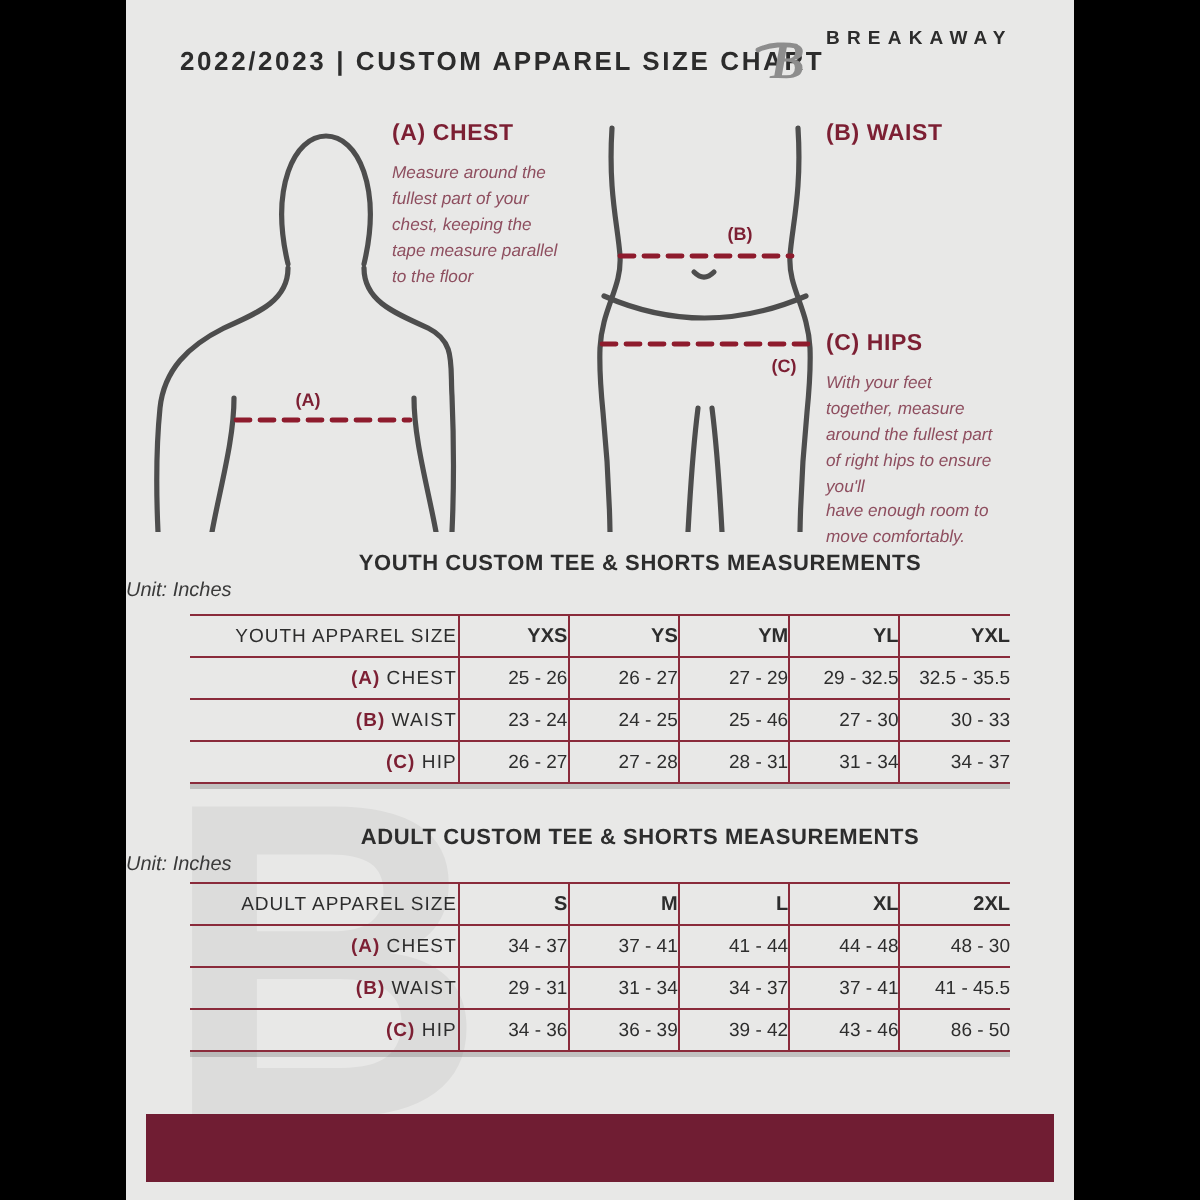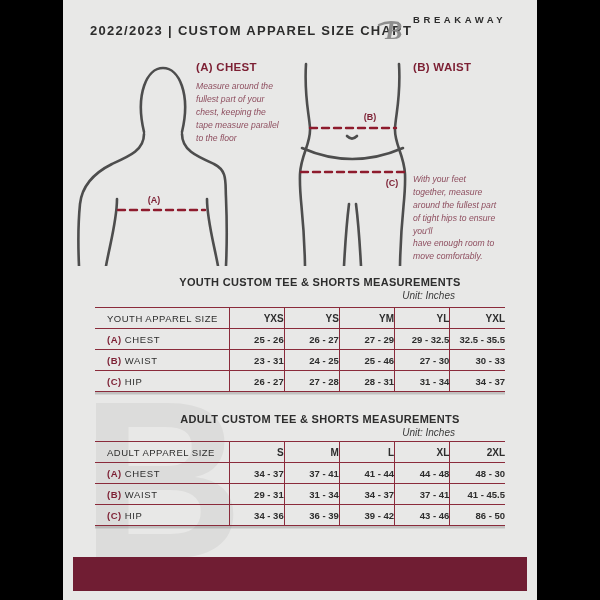--- a/index.html
+++ b/index.html
@@ -38,34 +38,34 @@
   .guide { position:absolute; }
   .guide-h { font-size:11.5px; font-weight:700; color:#7c1f33; letter-spacing:.3px; }
   .guide-b {
     margin-top:7px; font-size:8.6px; font-style:italic; line-height:1.5;
     color:#8e4e5f; white-space:pre-line;
   }
 
   
   .tbl-title { position:absolute; left:0; width:514px; text-align:center;
     font-size:11px; font-weight:700; color:#2d2d2d; letter-spacing:.3px; }
-  .tbl-unit  { position:absolute; left:0; width:392px; text-align:right;
+  .tbl-unit  { position:absolute; left:0; width:392px; text-align:left;
     font-size:10px; font-style:italic; color:#3a3a3a; }
   table.size-table {
     position:absolute; left:32px; width:410px; border-collapse:collapse;
     table-layout:fixed; background:transparent;
     box-shadow:0 2.5px 0 rgba(120,120,120,.35);
   }
   .size-table td {
     border-top:1.5px solid #8a2b3b; border-bottom:1.5px solid #8a2b3b;
     height:20px; padding:0; font-size:9.5px; color:#2d2d2d; text-align:right;
     vertical-align:middle;
   }
-  .size-table td + td { border-left:1.5px solid #8a2b3b;font-weight:bold; }
-  .size-table td.lab { text-align:left; padding-left:12px; letter-spacing:.5px;margin-top:24px; }
+  .size-table td + td { border-left:1.5px solid #8a2b3b; }
+  .size-table td.lab { text-align:right; padding-left:12px; letter-spacing:.5px;margin-top:24px; }
   .size-table tr.hdr td { font-weight:700; font-size:10px; }
   .size-table tr.hdr td.lab { font-weight:400; font-size:9.5px; }
   .size-table .pfx { color:#7c1f33; font-weight:700; }
   .size-table td.lab .nm { letter-spacing:.6px; }
 
   
   .footer-bar {
     position:absolute; left:10px; top:557px; width:454px; height:34px;
     background:#701d33;
   }
@@ -134,24 +134,25 @@
 chest, keeping the
 tape measure parallel
 to the floor</div>
       </div>
 
       <div class="guide" style="left:350px; top:61px; width:120px;">
         <div class="guide-h">(B) WAIST</div>
       </div>
 
       <div class="guide" style="left:350px; top:166px; width:120px;">
+        <div class="guide-h">(C) HIPS</div>
         <div class="guide-b">With your feet
 together, measure
 around the fullest part
-of tight hips to ensure
+of right hips to ensure
 you'll
 have enough room to
 move comfortably.</div>
       </div>
 
       <div class="tbl-title" style="top:276px;">YOUTH CUSTOM TEE &amp; SHORTS MEASUREMENTS</div>
       <div class="tbl-unit" style="top:290px;">Unit: Inches</div>
 
       <table class="size-table" style="top:307px;">
         <colgroup>
@@ -174,21 +175,21 @@
         <tr>
           <td class="lab"><span class="pfx">(A)</span> <span class="nm">CHEST</span></td>
           <td>25 - 26</td>
           <td>26 - 27</td>
           <td>27 - 29</td>
           <td>29 - 32.5</td>
           <td>32.5 - 35.5</td>
         </tr>
         <tr>
           <td class="lab"><span class="pfx">(B)</span> <span class="nm">WAIST</span></td>
-          <td>23 - 31</td>
+          <td>23 - 24</td>
           <td>24 - 25</td>
           <td>25 - 46</td>
           <td>27 - 30</td>
           <td>30 - 33</td>
         </tr>
         <tr>
           <td class="lab"><span class="pfx">(C)</span> <span class="nm">HIP</span></td>
           <td>26 - 27</td>
           <td>27 - 28</td>
           <td>28 - 31</td>

